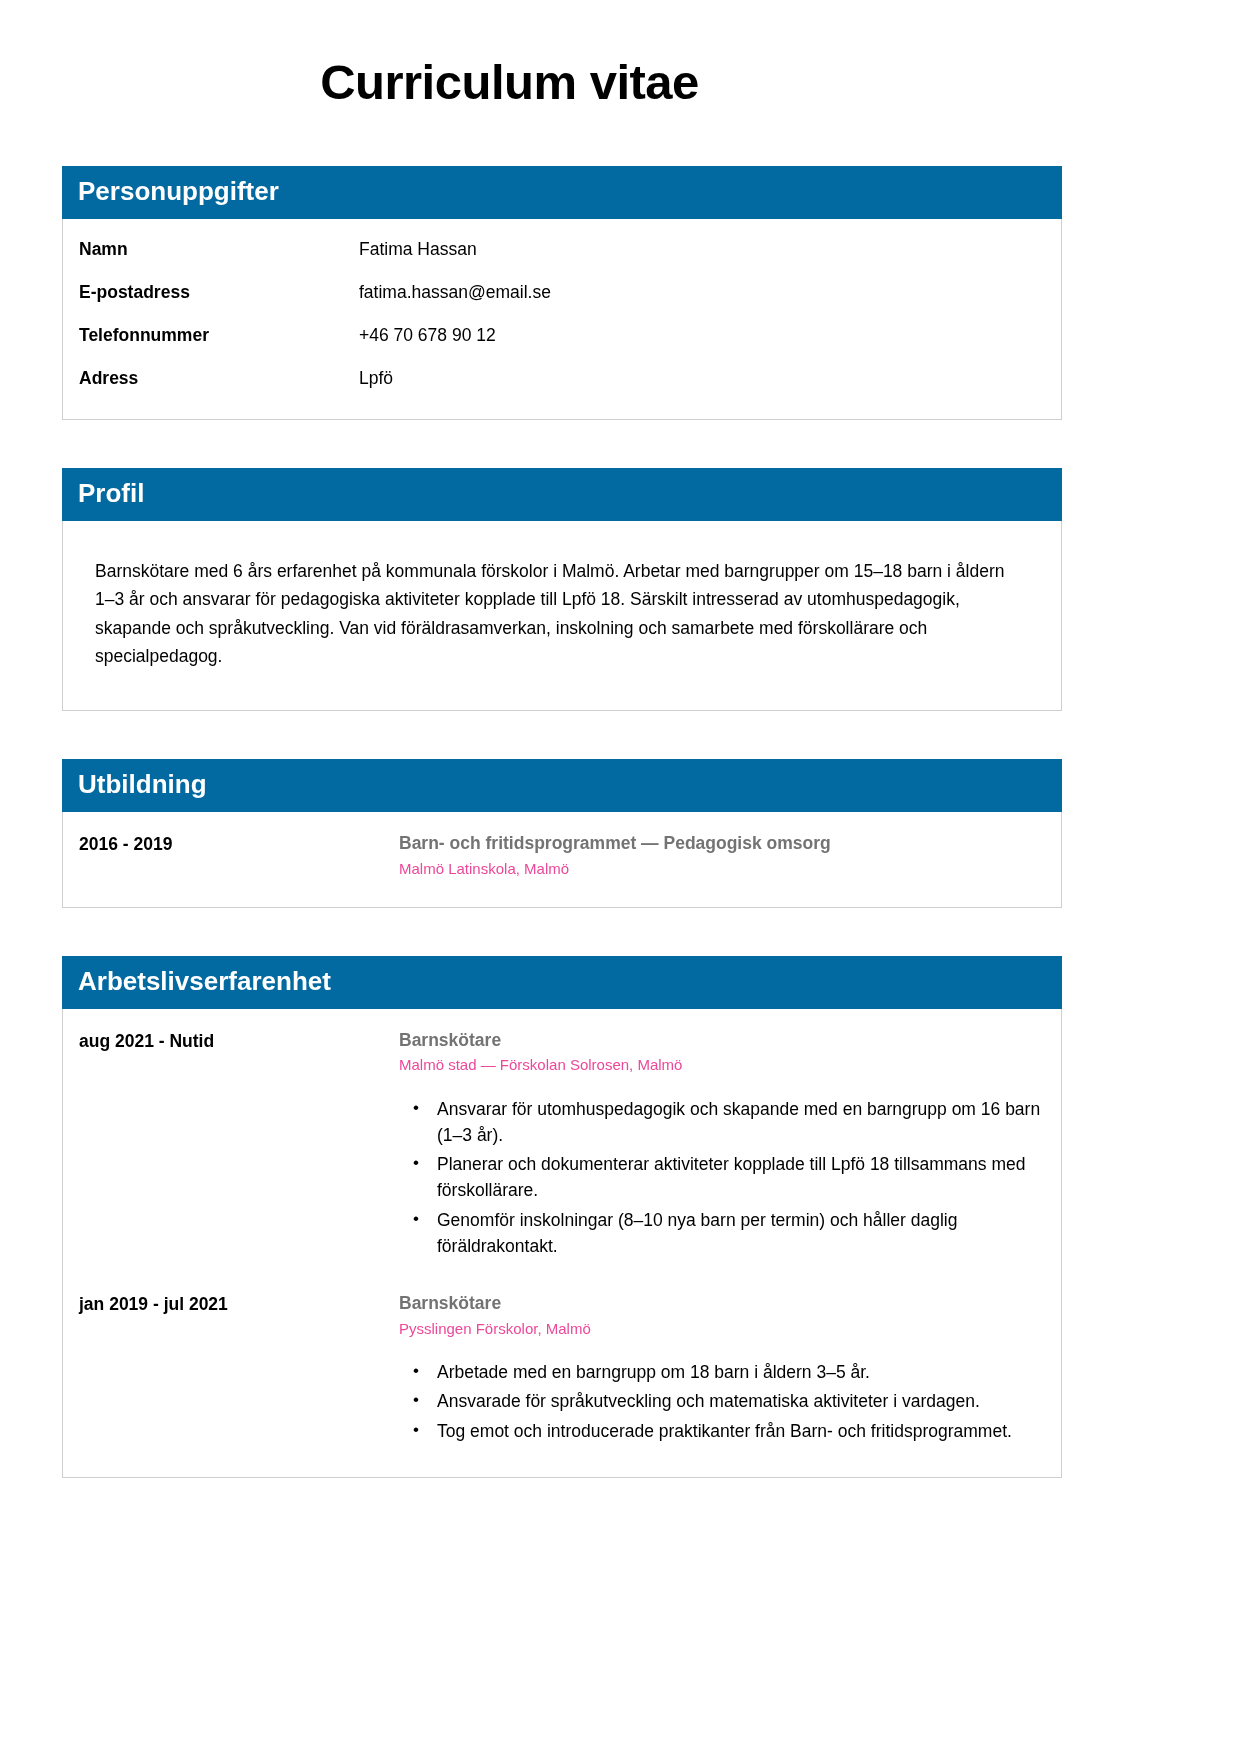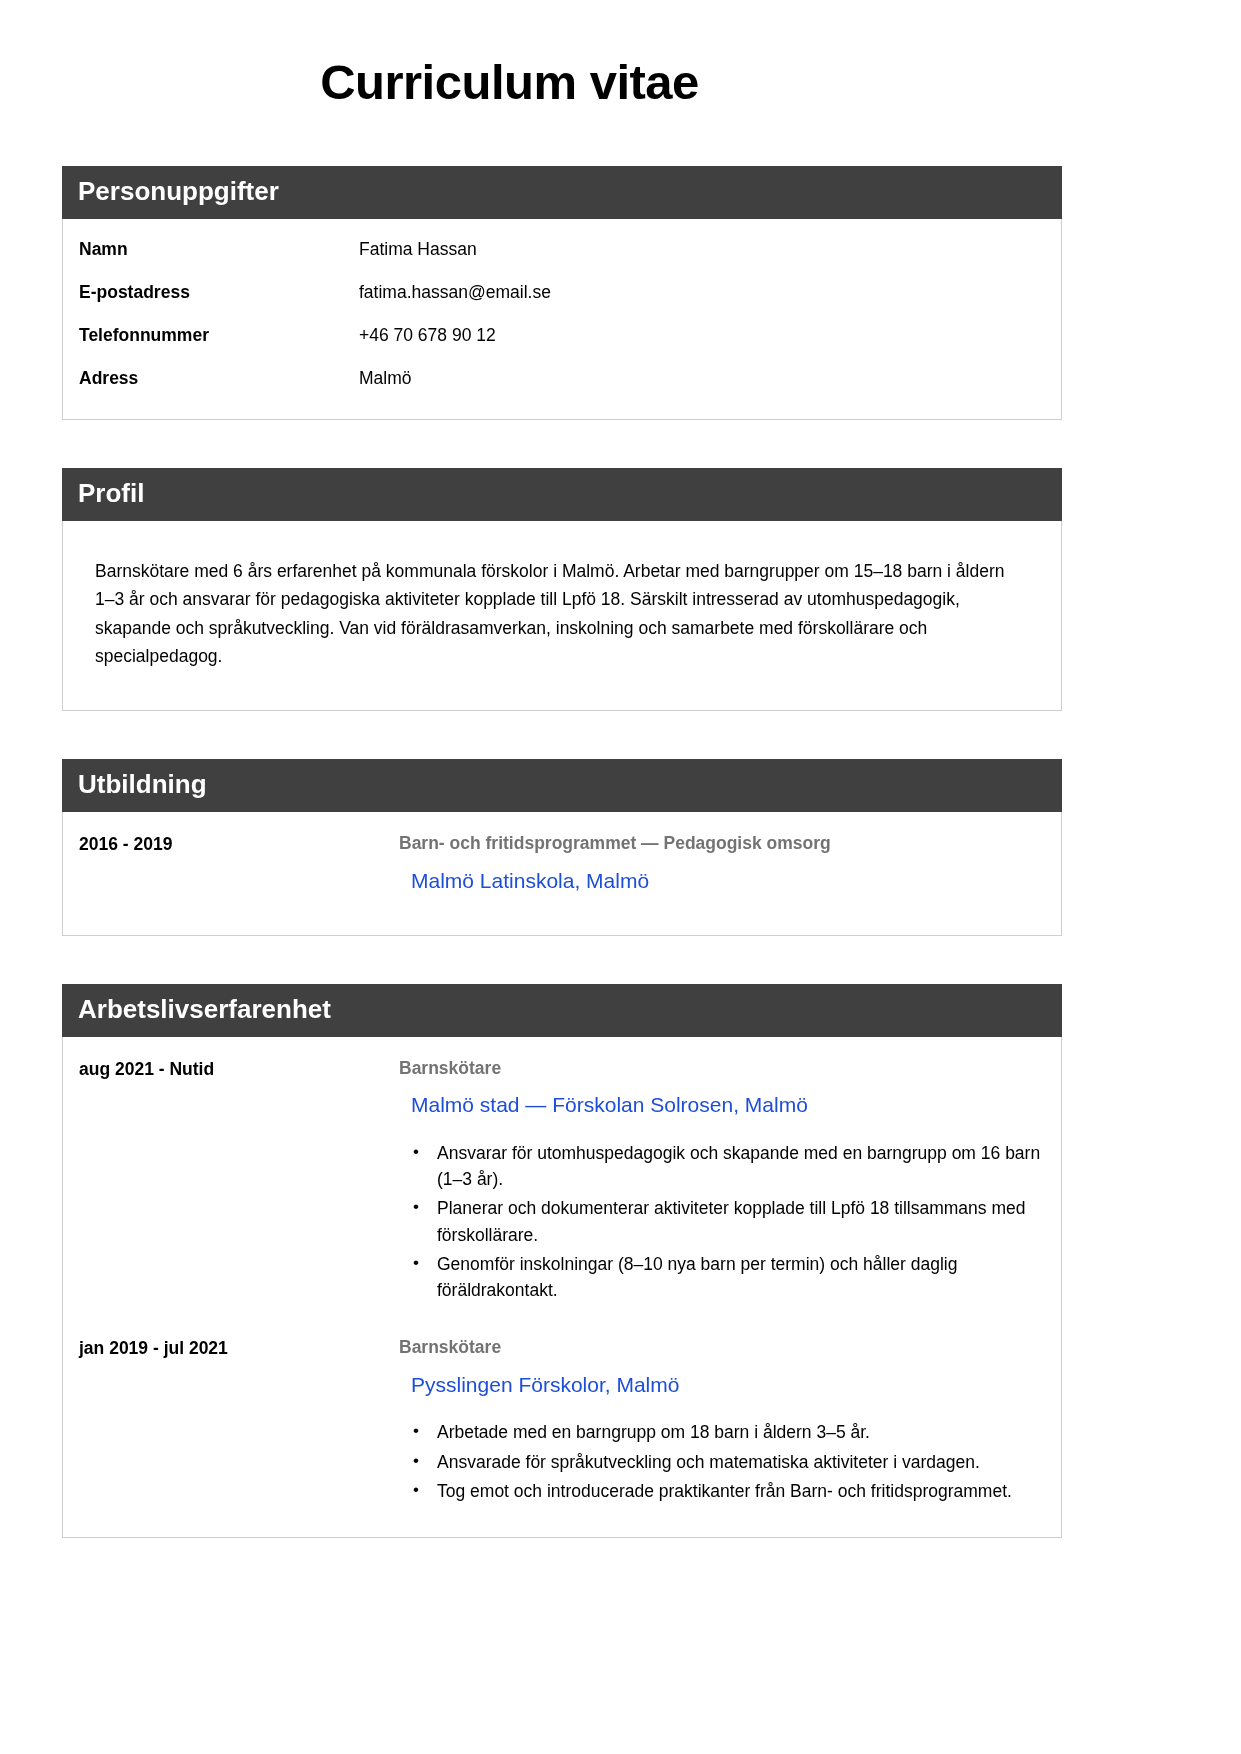--- a/index.html
+++ b/index.html
@@ -36,21 +36,21 @@
 
   .section {
     margin: 0 62px 0 62px;
     width: 1000px;
     box-sizing: border-box;
   }
   .section-gap-lg { height: 56px; }
   .section-gap-md { height: 48px; }
 
   .section-header {
-    background: #404040;
+    background: #0369a1;
     color: #ffffff;
     font-size: 26px;
     font-weight: bold;
     padding: 11px 16px 13px 16px;
     box-sizing: border-box;
     line-height: 1.1;
   }
   .section-body {
     border: 1px solid #cfcfcf;
     border-top: none;
@@ -108,24 +108,24 @@
   }
   .entry-main { flex: 1 1 auto; }
   .entry-title {
     font-weight: bold;
     font-size: 17.5px;
     line-height: 1.3;
     color: #737373;
     margin: 0 0 4px 0;
   }
   .entry-sub {
-    font-size: 21px;
+    font-size: 15px;
     line-height: 1.35;
-    color: #1d4ed8;
-    margin: 12px;
+    color: #ec4899;
+    margin: 0;
   }
   .entry-bullets {
     margin: 20px 0 0 0;
     padding: 0 0 0 38px;
     list-style: none;
     max-width: 700px;
   }
   .entry-bullets li {
     position: relative;
     font-size: 17.5px;
@@ -165,21 +165,21 @@
       <div class="pd-row">
         <div class="pd-label">E-postadress</div>
         <div class="pd-value">fatima.hassan@email.se</div>
       </div>
       <div class="pd-row">
         <div class="pd-label">Telefonnummer</div>
         <div class="pd-value">+46 70 678 90 12</div>
       </div>
       <div class="pd-row">
         <div class="pd-label">Adress</div>
-        <div class="pd-value">Malmö</div>
+        <div class="pd-value">Lpfö</div>
       </div>
     </div>
   </div>
 
   <div class="section-gap-md"></div>
 
   <div class="section">
     <div class="section-header">Profil</div>
     <div class="section-body">
       <p class="profile-text">Barnskötare med 6 års erfarenhet på kommunala förskolor i Malmö. Arbetar med barngrupper om 15–18 barn i åldern 1–3 år och ansvarar för pedagogiska aktiviteter kopplade till Lpfö 18. Särskilt intresserad av utomhuspedagogik, skapande och språkutveckling. Van vid föräldrasamverkan, inskolning och samarbete med förskollärare och specialpedagog.</p>

